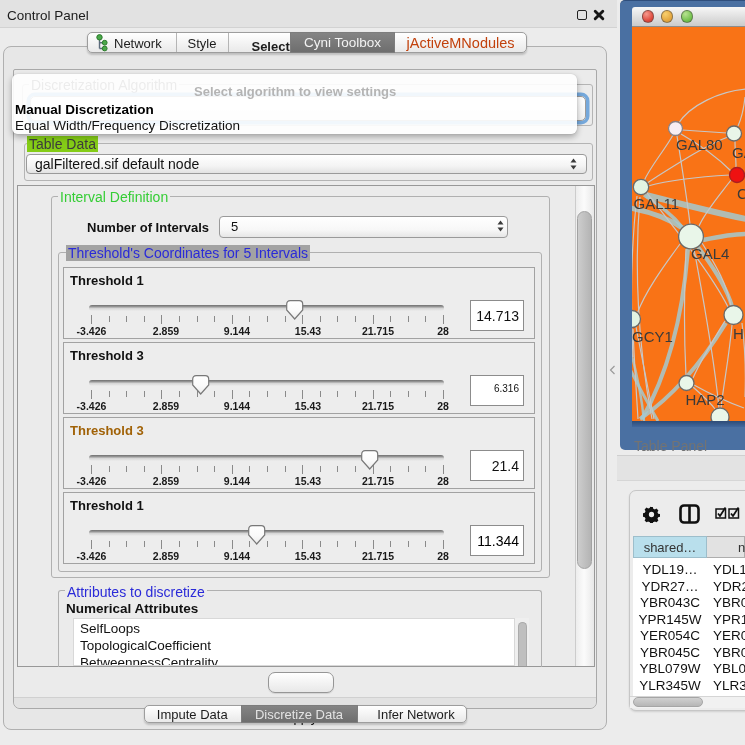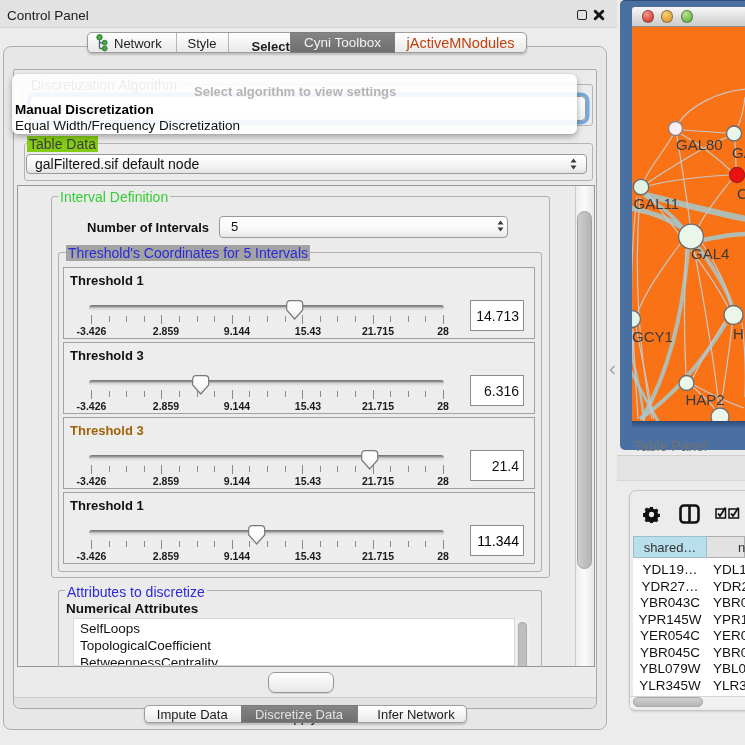--- a/index.html
+++ b/index.html
@@ -92,21 +92,21 @@
     <defs>
       <linearGradient id="g342" x1="0" y1="0" x2="0" y2="1">
         <stop offset="0" stop-color="#ffffff"></stop>
         <stop offset="0.55" stop-color="#fafafa"></stop>
         <stop offset="1" stop-color="#ececec"></stop>
       </linearGradient>
     </defs>
     <path d="M4.2 0.7 H13.2 Q16.7 0.7 16.7 4.2 V10 L8.7 19 L0.7 10 V4.2 Q0.7 0.7 4.2 0.7 Z" fill="url(#g342)" stroke="#787878" stroke-width="1.2"></path>
   </svg>
 <div style="position:absolute;left:470px;top:375px;width:54px;height:31px;background:#ffffff;border:1px solid #8c8c8c;"></div>
-<span class="t" style="left:470px;top:383px;font-size:14px;color:#111;font-weight:normal;width:49px;text-align:right;">6.316</span>
+<span class="t" style="left:470px;top:383px;font-size:10px;color:#111;font-weight:normal;width:49px;text-align:right;">6.316</span>
 <div style="position:absolute;left:63px;top:417px;width:472px;height:72px;border:1px solid #a2a2a2;background:#ededed;"></div>
 <span class="t" style="left:70px;top:423px;font-size:13px;color:#a16207;font-weight:bold;">Threshold 3</span>
 <div style="position:absolute;left:89px;top:454.5px;width:355px;height:6px;border-radius:3px;background:linear-gradient(180deg,#6f6f6f 0%,#999999 30%,#d5d5d5 55%,#ededed 100%);"></div>
 <div style="position:absolute;left:91px;top:466px;width:354px;height:5.5px;background:repeating-linear-gradient(90deg,#8a8a8a 0,#8a8a8a 1px,transparent 1px,transparent 17.6px);"></div>
 <div style="position:absolute;left:91px;top:465px;width:354px;height:8.5px;background:repeating-linear-gradient(90deg,#8a8a8a 0,#8a8a8a 1px,transparent 1px,transparent 70.4px);"></div>
 <span class="t" style="left:91.5px;top:474.5px;font-size:10.5px;color:#1a1a1a;font-weight:bold;transform:translateX(-50%);">-3.426</span>
 <span class="t" style="left:166px;top:474.5px;font-size:10.5px;color:#1a1a1a;font-weight:bold;transform:translateX(-50%);">2.859</span>
 <span class="t" style="left:237px;top:474.5px;font-size:10.5px;color:#1a1a1a;font-weight:bold;transform:translateX(-50%);">9.144</span>
 <span class="t" style="left:308px;top:474.5px;font-size:10.5px;color:#1a1a1a;font-weight:bold;transform:translateX(-50%);">15.43</span>
 <span class="t" style="left:378px;top:474.5px;font-size:10.5px;color:#1a1a1a;font-weight:bold;transform:translateX(-50%);">21.715</span>

